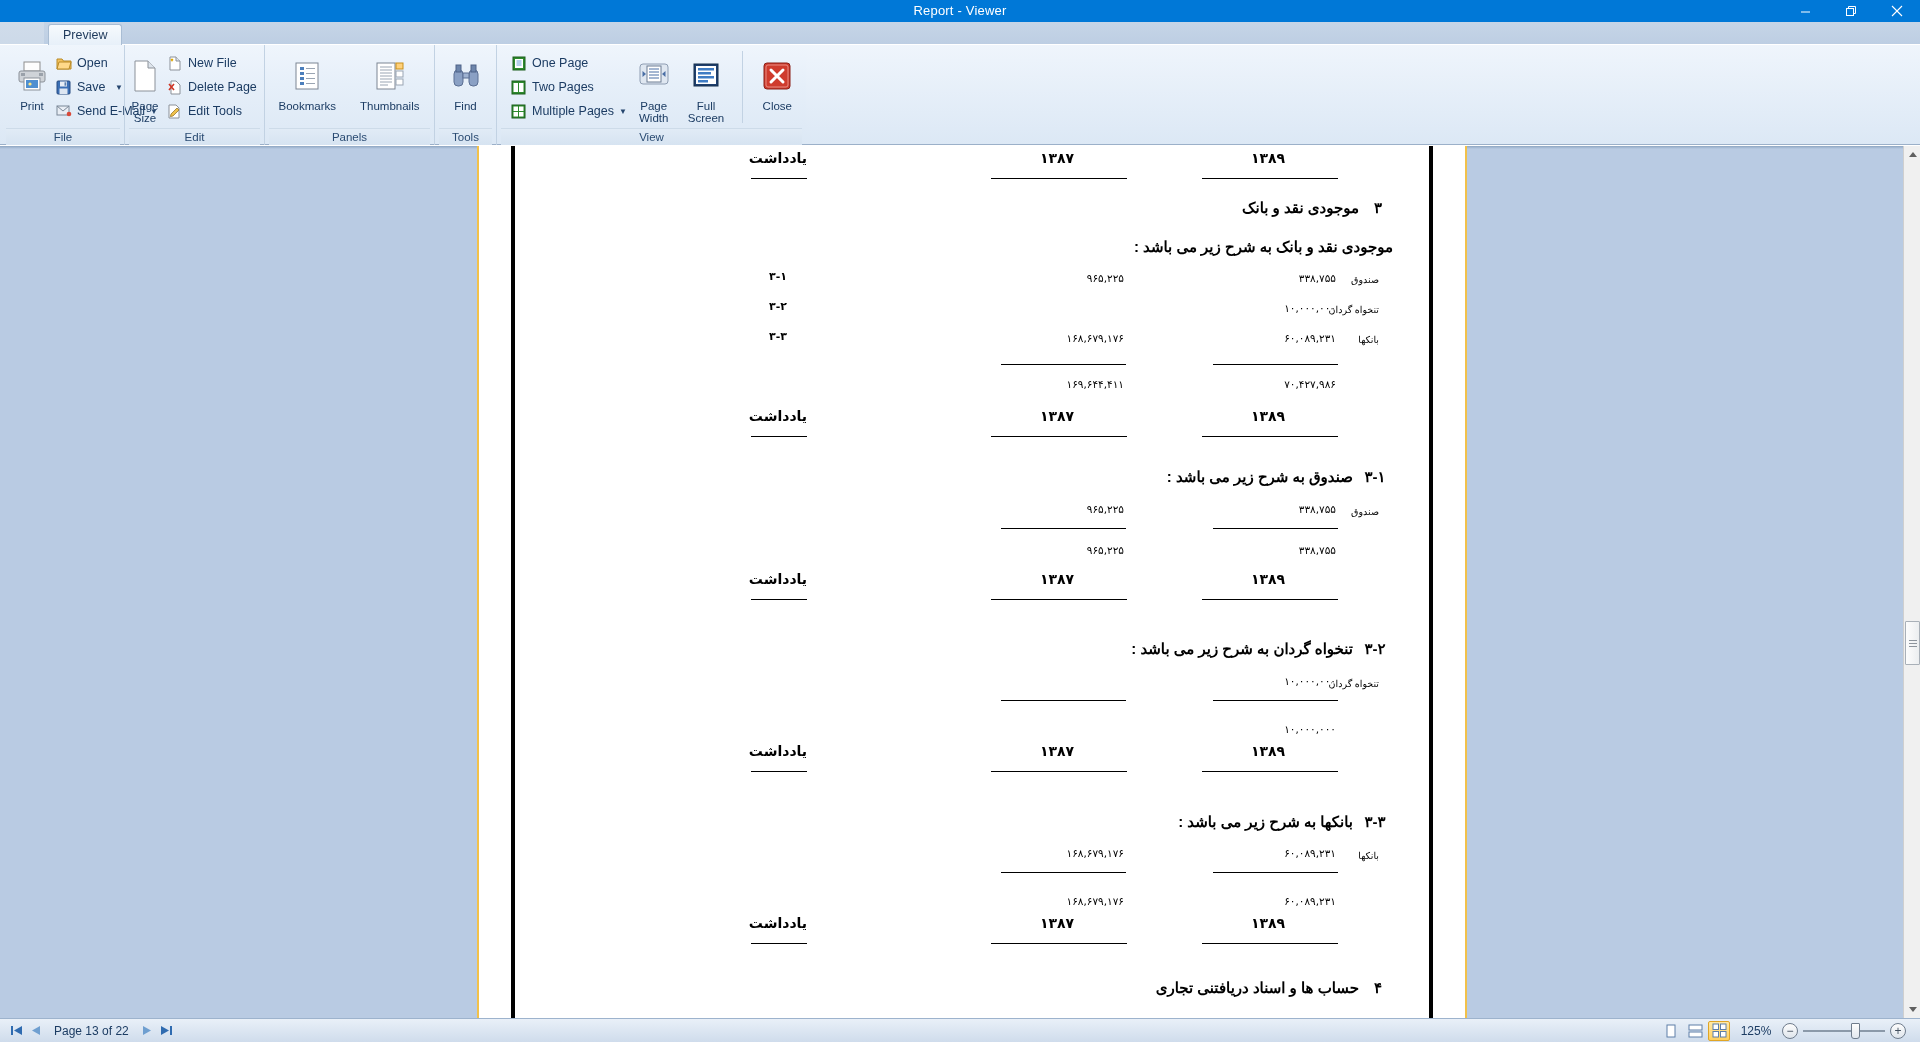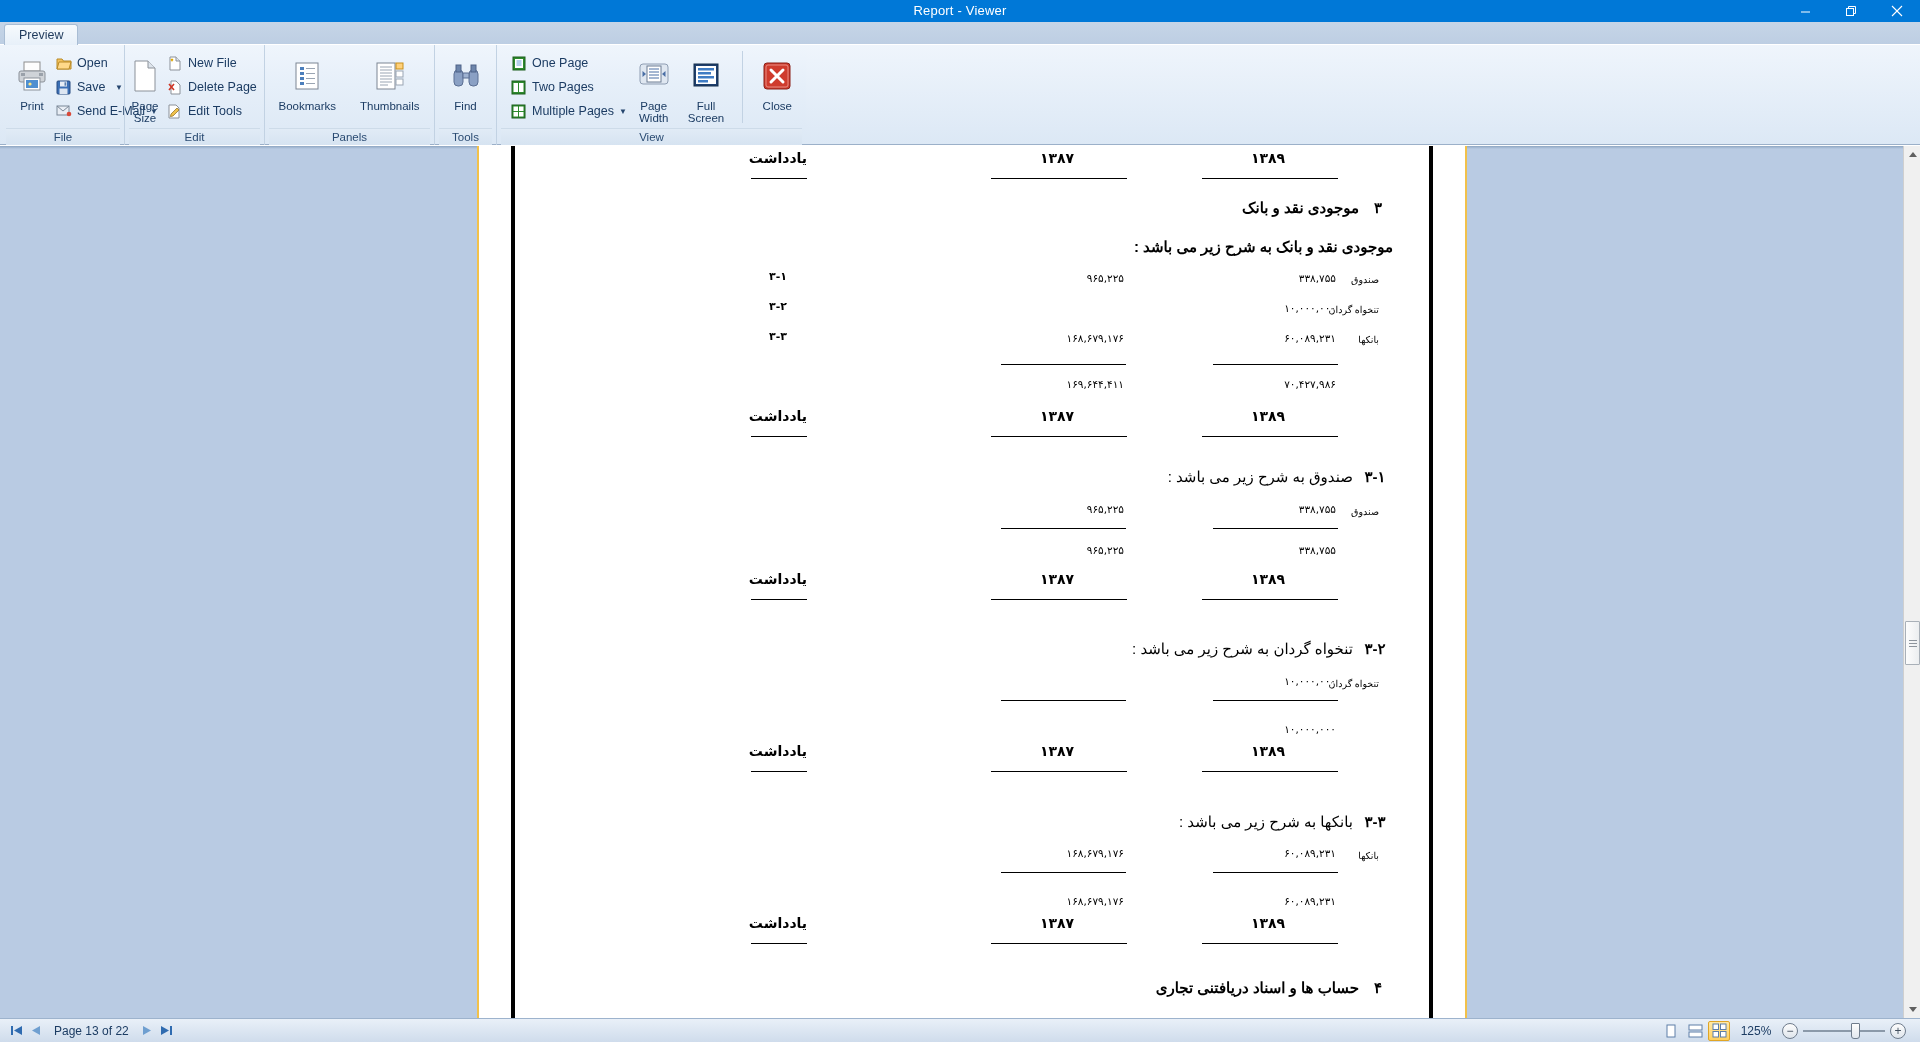--- a/index.html
+++ b/index.html
@@ -37,20 +37,21 @@
   #ribbon {
     width: 100%;
     background: linear-gradient(to bottom,#d0dcea 0%,#c5d4e6 55%,#bed0e4 100%);
     border-bottom: 1px solid #9bb0c9;
   }
   #tabstrip {
     height: 22px;
     display: flex; align-items: flex-end;
     padding-left: 4px;
     background: linear-gradient(to bottom,#c6d5e7 0%,#bdcee3 100%);
+    margin-left: 44px;
   }
   .tab {
     height: 21px; padding: 0 14px;
     font-size: 12.5px; color: #1e395b;
     display: flex; align-items: center;
     border: 1px solid #a9bdd4;
     border-bottom: none;
     border-radius: 3px 3px 0 0;
     background: linear-gradient(to bottom,#f6fafd 0%,#e7f0f9 100%);
     position: relative; top: 1px;
@@ -124,21 +125,21 @@
     margin: 0 32px;
   }
   .doc {
     position: absolute; top: 0; left: 36px; right: 36px; bottom: 0;
     direction: rtl;
     color: #000000;
   }
   .sec-num { position: absolute; right: 0; width: 30px; text-align: center; font-size: 15px; font-weight: bold; }
   .sec-title { position: absolute; right: 34px; font-size: 15px; font-weight: bold; white-space: nowrap; }
   .sub-num { position: absolute; right: 0; width: 36px; text-align: center; font-size: 15px; font-weight: bold; }
-  .sub-title { position: absolute; right: 40px; font-size: 15px; font-weight: normal; white-space: nowrap; }
+  .sub-title { position: absolute; right: 40px; font-size: 15px; font-weight: bold; white-space: nowrap; }
 
   .lbl-sm { position: absolute; right: 14px; font-size: 9.5px; white-space: nowrap; }
 
   .colhead {
     position: absolute; font-size: 14px; font-weight: bold;
     text-align: center; font-family: "DejaVu Sans","Liberation Sans",sans-serif;
   }
   .c-note { left: 195px; width: 64px; }
   .c-1389 { left: 647px; width: 140px; }
   .c-1387 { left: 436px; width: 140px; }

